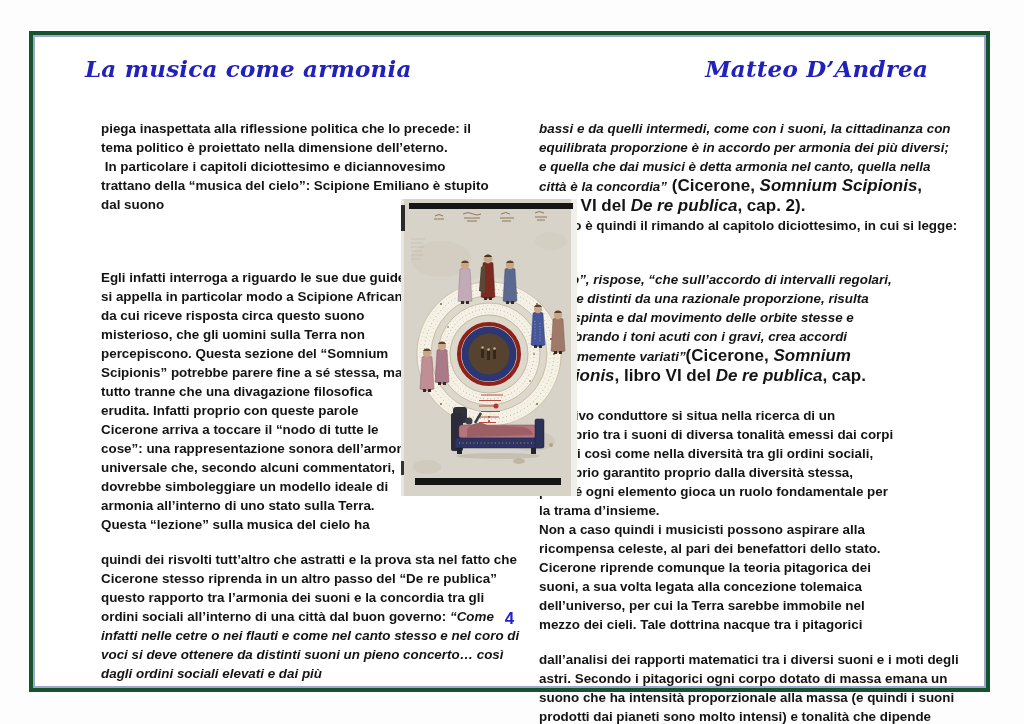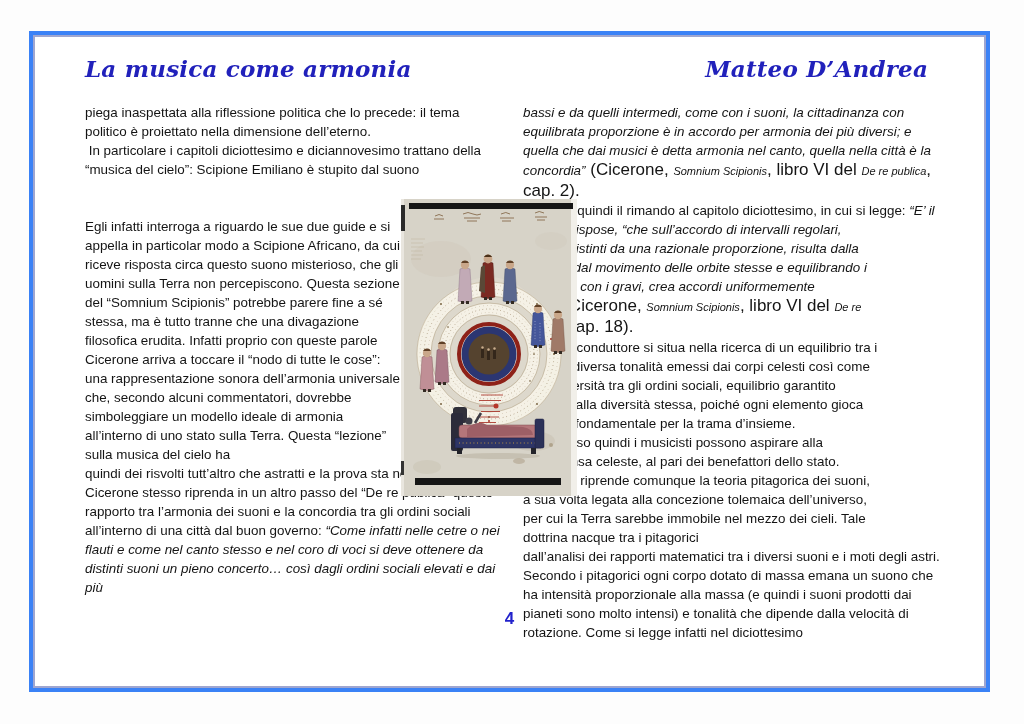--- a/index.html
+++ b/index.html
@@ -1,40 +1,40 @@
 <!DOCTYPE html>
 <html lang="it"><head>
 <meta charset="utf-8">
 <style>
   html,body { margin:0; padding:0; }
   body { width:1024px; height:724px; background:#ffffff; font-family:"Liberation Sans", sans-serif; }
   .screen { position:relative; width:1024px; height:724px; background:#fdfdfd; overflow:hidden; }
   .page {
     position:absolute; left:29px; top:31px; width:961px; height:661px;
-    box-sizing:border-box; border:4px solid #3b82f6; background:#ffffff;
+    box-sizing:border-box; border:4px solid #14532d; background:#ffffff;
   }
   .page-inner-line { position:absolute; inset:0; border:2px solid #9fa6d0; pointer-events:none; }
   .doc-title, .doc-author {
     position:absolute; top:20px; font-family:"DejaVu Serif", serif;
     font-style:italic; font-weight:bold; font-size:23px; color:#2121bb; letter-spacing:.2px;
     white-space:nowrap;
   }
   .doc-title { left:52px; }
   .doc-author { right:58px; }
   .col { position:absolute; top:68px; font-size:13.4px; line-height:19px; color:#141414; }
-  .col p { margin:0; }
+  .col p { margin:16px;font-weight:bold; }
   .col-left  { left:52px;  width:420px; }
   .col-right { left:490px; width:422px; }
   .b-full   { width:420px; }
   .b-intro  { width:396px; }
   .b-narrow { width:318px; }
   .b-ind    { width:356px; margin-left:66px; }
   .it   { font-style:italic;text-align:center; }
   .cite { font-size:17px; }
-  .cite-it { font-size:11px; font-style:italic; }
+  .cite-it { font-size:17px; font-style:italic; }
   .illustration { position:absolute; left:368px; top:164px; width:176px; height:297px; }
   .pagenum {
     position:absolute; left:0; right:0; top:574px; text-align:center;
     color:#2222cc; font-weight:bold; font-size:17px;
   }
 </style>
 </head>
 <body>
 
 <div class="screen">

